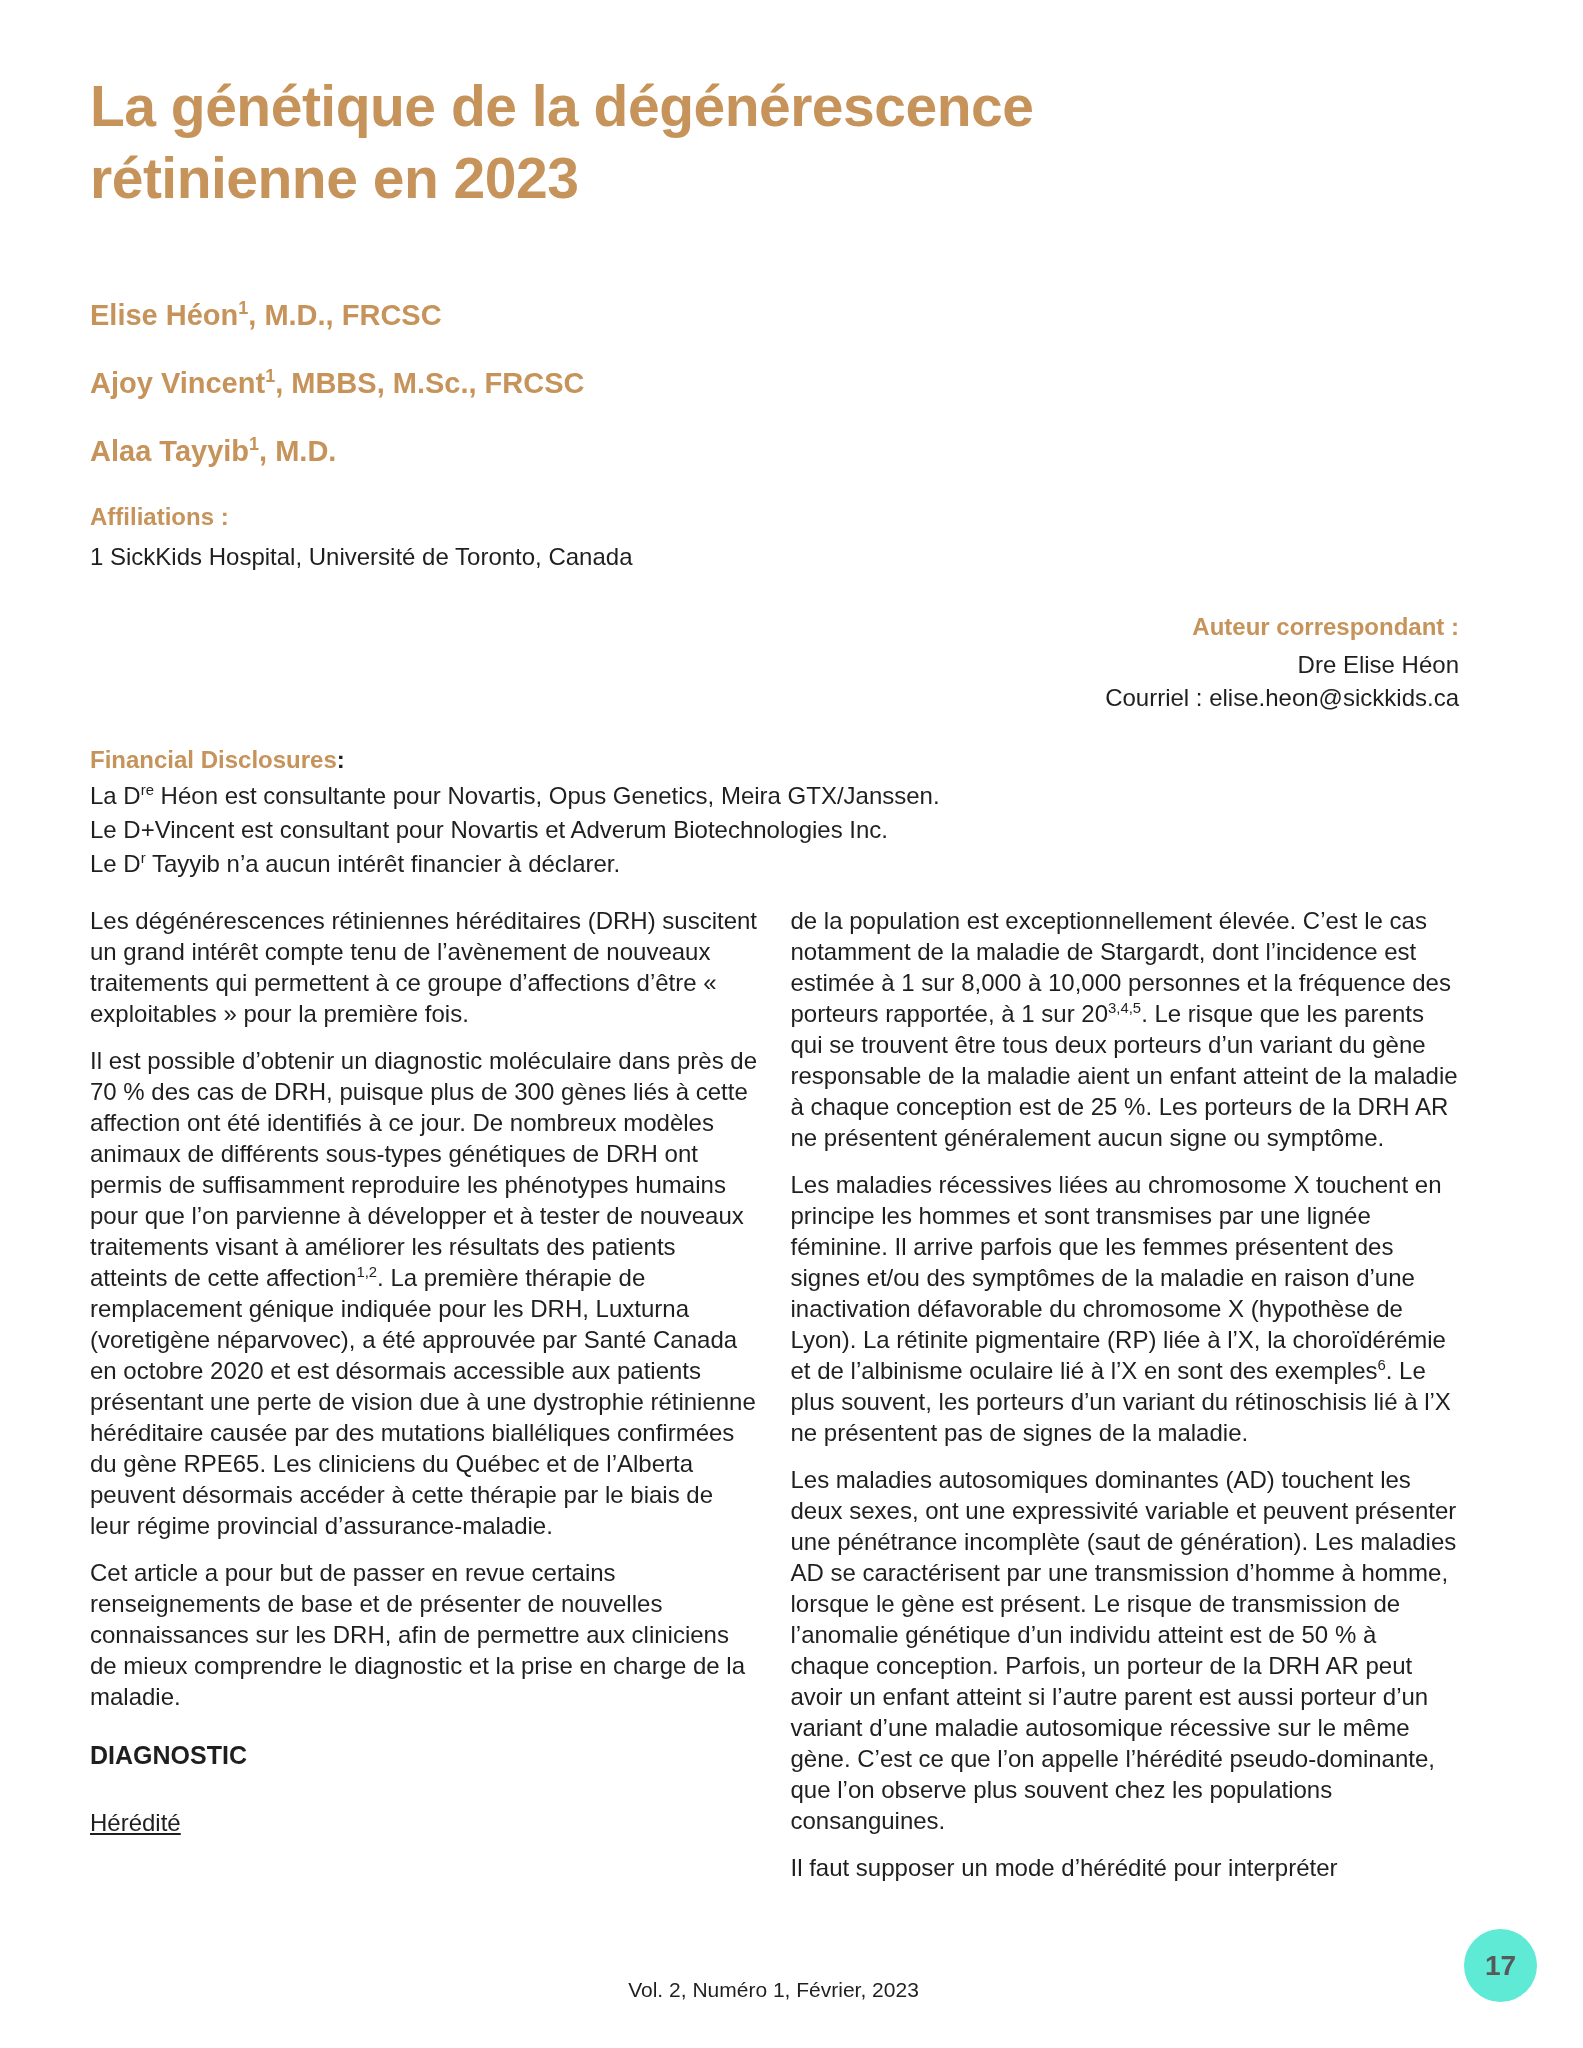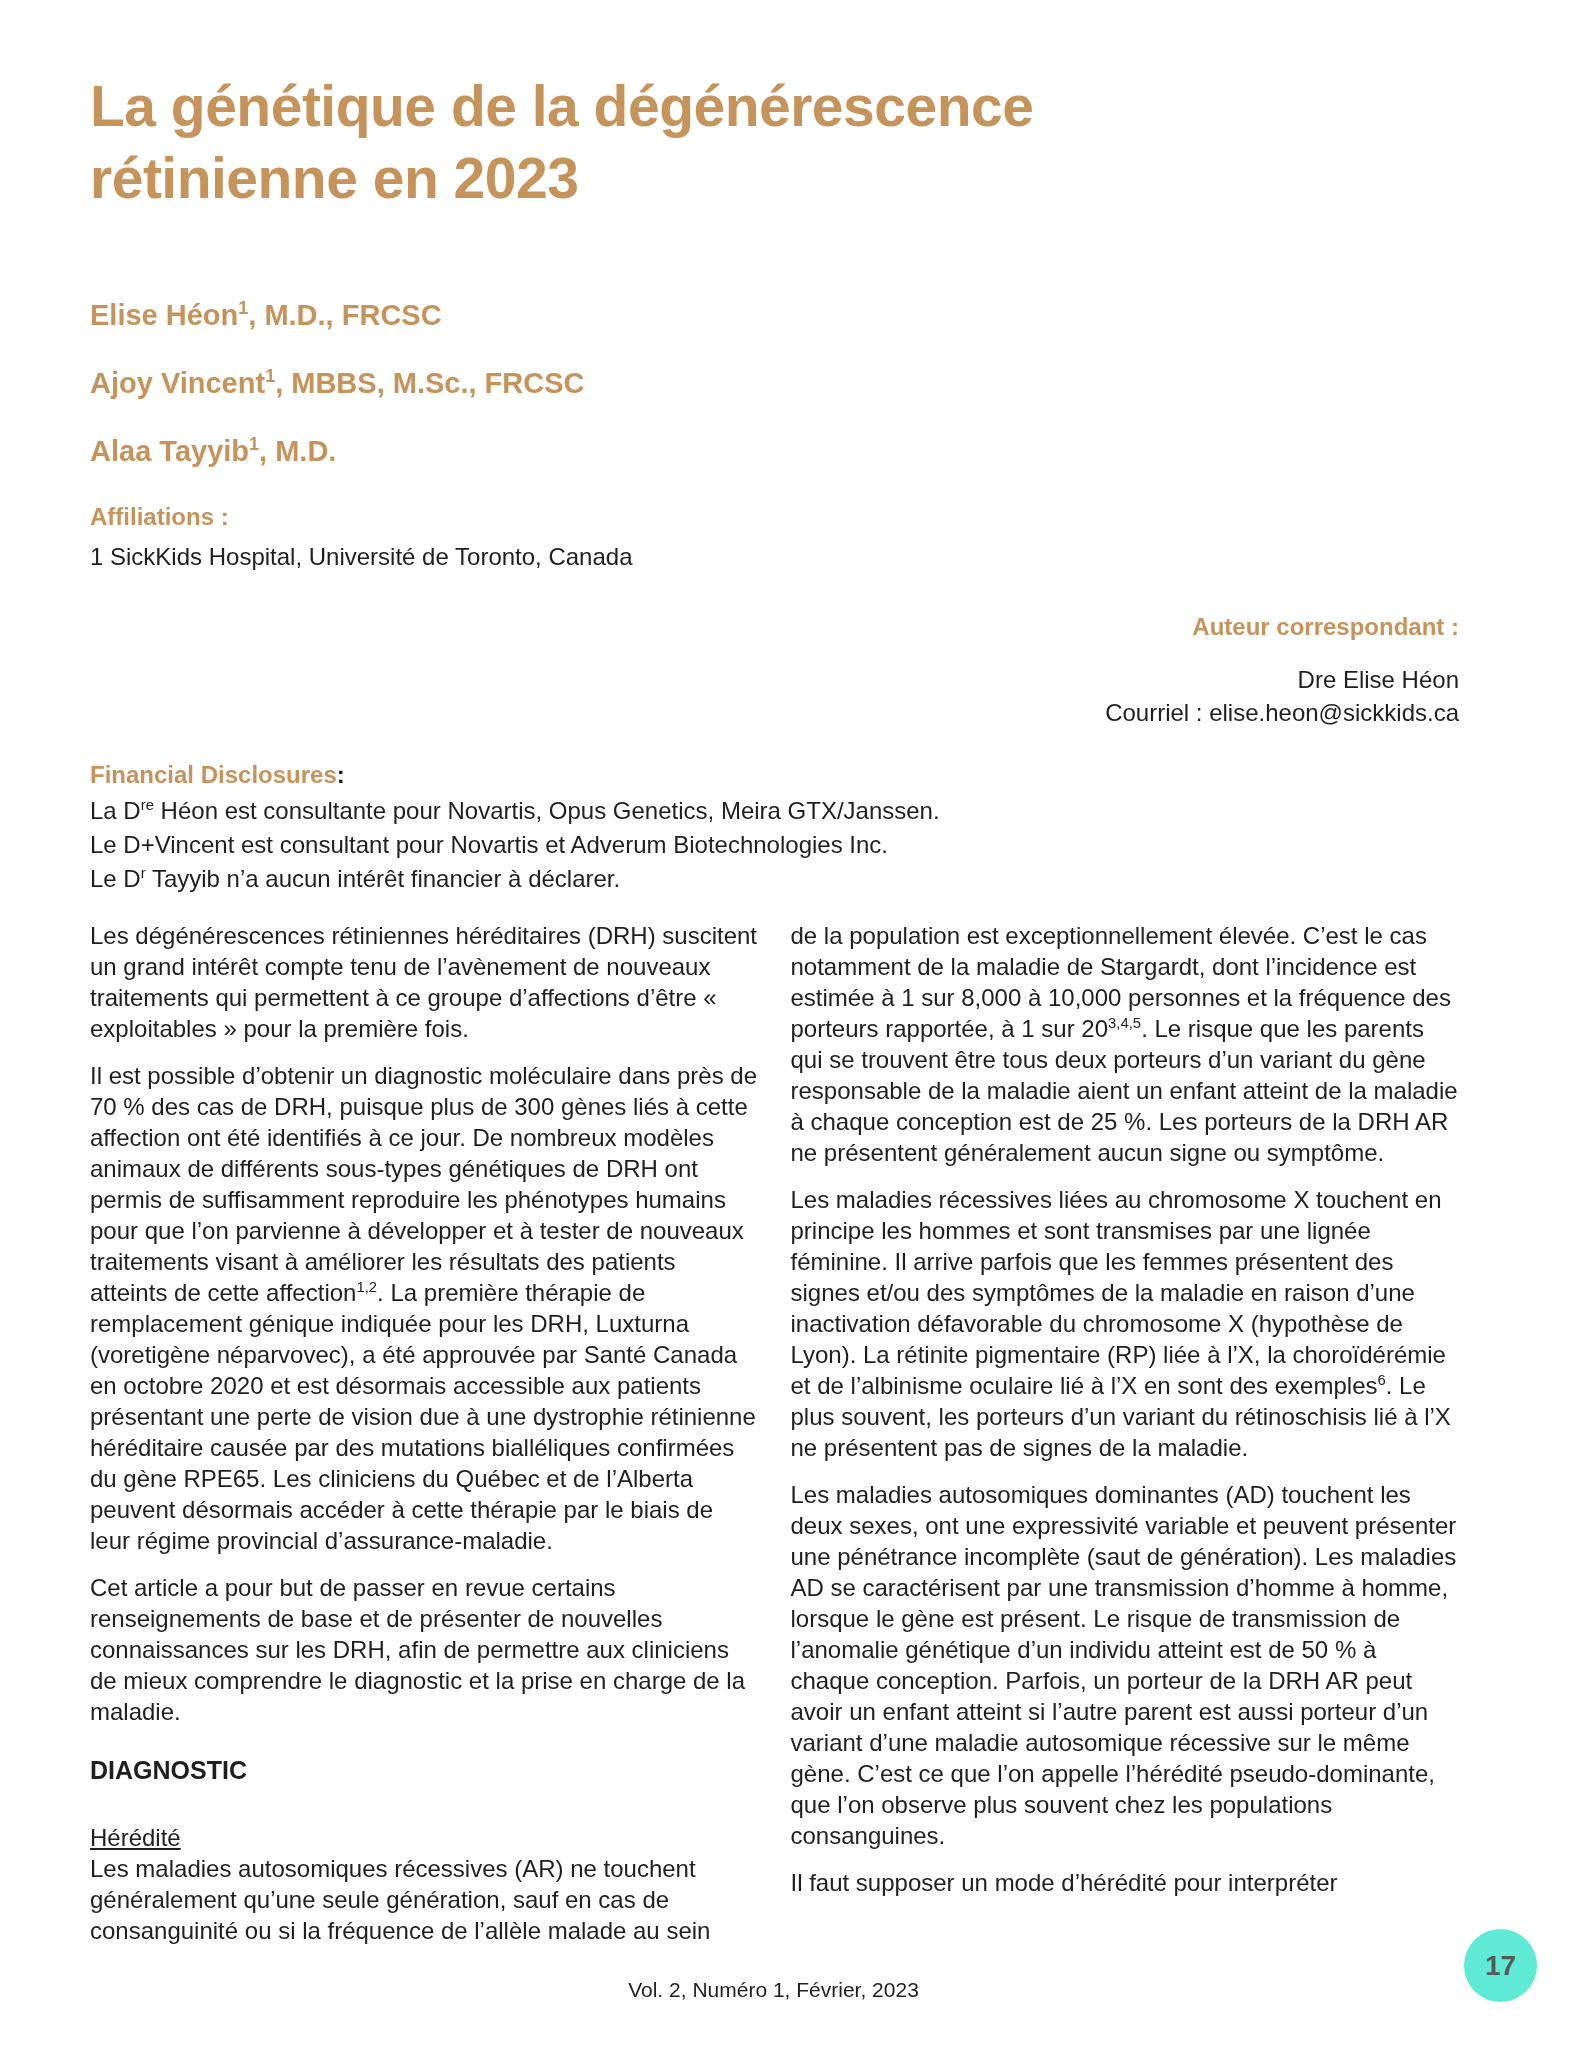--- a/index.html
+++ b/index.html
@@ -40,21 +40,21 @@
   }
   .info-line{
     margin:0;
     font-size:24px;
     line-height:33px;
     color:#1f1f1f;
   }
   .mt-affil{margin-top:34px;}
   .mt-affil-text{margin-top:8px;}
   .mt-corr{margin-top:39px;text-align:right;}
-  .mt-corr-text{margin-top:21px;}
+  .mt-corr-text{margin-top:6px;}
   .mt-fin{margin-top:31px;}
   .mt-fin-text{margin-top:4px;}
   .fin-line{line-height:34px;}
   .colon{color:#1f1f1f;font-weight:bold;}
   .columns{
     display:flex;
     gap:32px;
     margin-top:24px;
   }
   .col{width:680px;}
@@ -137,21 +137,20 @@
     <p class="info-line fin-line">Le D<sup>r</sup> Tayyib n’a aucun intérêt financier à déclarer.</p>
   </div>
 
   <div class="columns">
     <div class="col">
       <p class="body-p">Les dégénérescences rétiniennes héréditaires (DRH) suscitent un grand intérêt compte tenu de l’avènement de nouveaux traitements qui permettent à ce groupe d’affections d’être « exploitables » pour la première fois.</p>
       <p class="body-p">Il est possible d’obtenir un diagnostic moléculaire dans près de 70 % des cas de DRH, puisque plus de 300 gènes liés à cette affection ont été identifiés à ce jour. De nombreux modèles animaux de différents sous-types génétiques de DRH ont permis de suffisamment reproduire les phénotypes humains pour que l’on parvienne à développer et à tester de nouveaux traitements visant à améliorer les résultats des patients atteints de cette affection<sup>1,2</sup>. La première thérapie de remplacement génique indiquée pour les DRH, Luxturna (voretigène néparvovec), a été approuvée par Santé Canada en octobre 2020 et est désormais accessible aux patients présentant une perte de vision due à une dystrophie rétinienne héréditaire causée par des mutations bialléliques confirmées du gène RPE65. Les cliniciens du Québec et de l’Alberta peuvent désormais accéder à cette thérapie par le biais de leur régime provincial d’assurance-maladie.</p>
       <p class="body-p">Cet article a pour but de passer en revue certains renseignements de base et de présenter de nouvelles connaissances sur les DRH, afin de permettre aux cliniciens de mieux comprendre le diagnostic et la prise en charge de la maladie.</p>
       <h2 class="section-heading">DIAGNOSTIC</h2>
       <h3 class="subheading">Hérédité</h3>
-      <p class="body-p flush">Les maladies autosomiques récessives (AR) ne touchent généralement qu’une seule génération, sauf en cas de consanguinité ou si la fréquence de l’allèle malade au sein</p>
     </div>
     <div class="col">
       <p class="body-p">de la population est exceptionnellement élevée. C’est le cas notamment de la maladie de Stargardt, dont l’incidence est estimée à 1 sur 8,000 à 10,000 personnes et la fréquence des porteurs rapportée, à 1 sur 20<sup>3,4,5</sup>. Le risque que les parents qui se trouvent être tous deux porteurs d’un variant du gène responsable de la maladie aient un enfant atteint de la maladie à chaque conception est de 25 %. Les porteurs de la DRH AR ne présentent généralement aucun signe ou symptôme.</p>
       <p class="body-p">Les maladies récessives liées au chromosome X touchent en principe les hommes et sont transmises par une lignée féminine. Il arrive parfois que les femmes présentent des signes et/ou des symptômes de la maladie en raison d’une inactivation défavorable du chromosome X (hypothèse de Lyon). La rétinite pigmentaire (RP) liée à l’X, la choroïdérémie et de l’albinisme oculaire lié à l’X en sont des exemples<sup>6</sup>. Le plus souvent, les porteurs d’un variant du rétinoschisis lié à l’X ne présentent pas de signes de la maladie.</p>
       <p class="body-p">Les maladies autosomiques dominantes (AD) touchent les deux sexes, ont une expressivité variable et peuvent présenter une pénétrance incomplète (saut de génération). Les maladies AD se caractérisent par une transmission d’homme à homme, lorsque le gène est présent. Le risque de transmission de l’anomalie génétique d’un individu atteint est de 50 % à chaque conception. Parfois, un porteur de la DRH AR peut avoir un enfant atteint si l’autre parent est aussi porteur d’un variant d’une maladie autosomique récessive sur le même gène. C’est ce que l’on appelle l’hérédité pseudo-dominante, que l’on observe plus souvent chez les populations consanguines.</p>
       <p class="body-p">Il faut supposer un mode d’hérédité pour interpréter</p>
     </div>
   </div>
 
   <div class="footer">Vol. 2, Numéro 1, Février, 2023</div>

